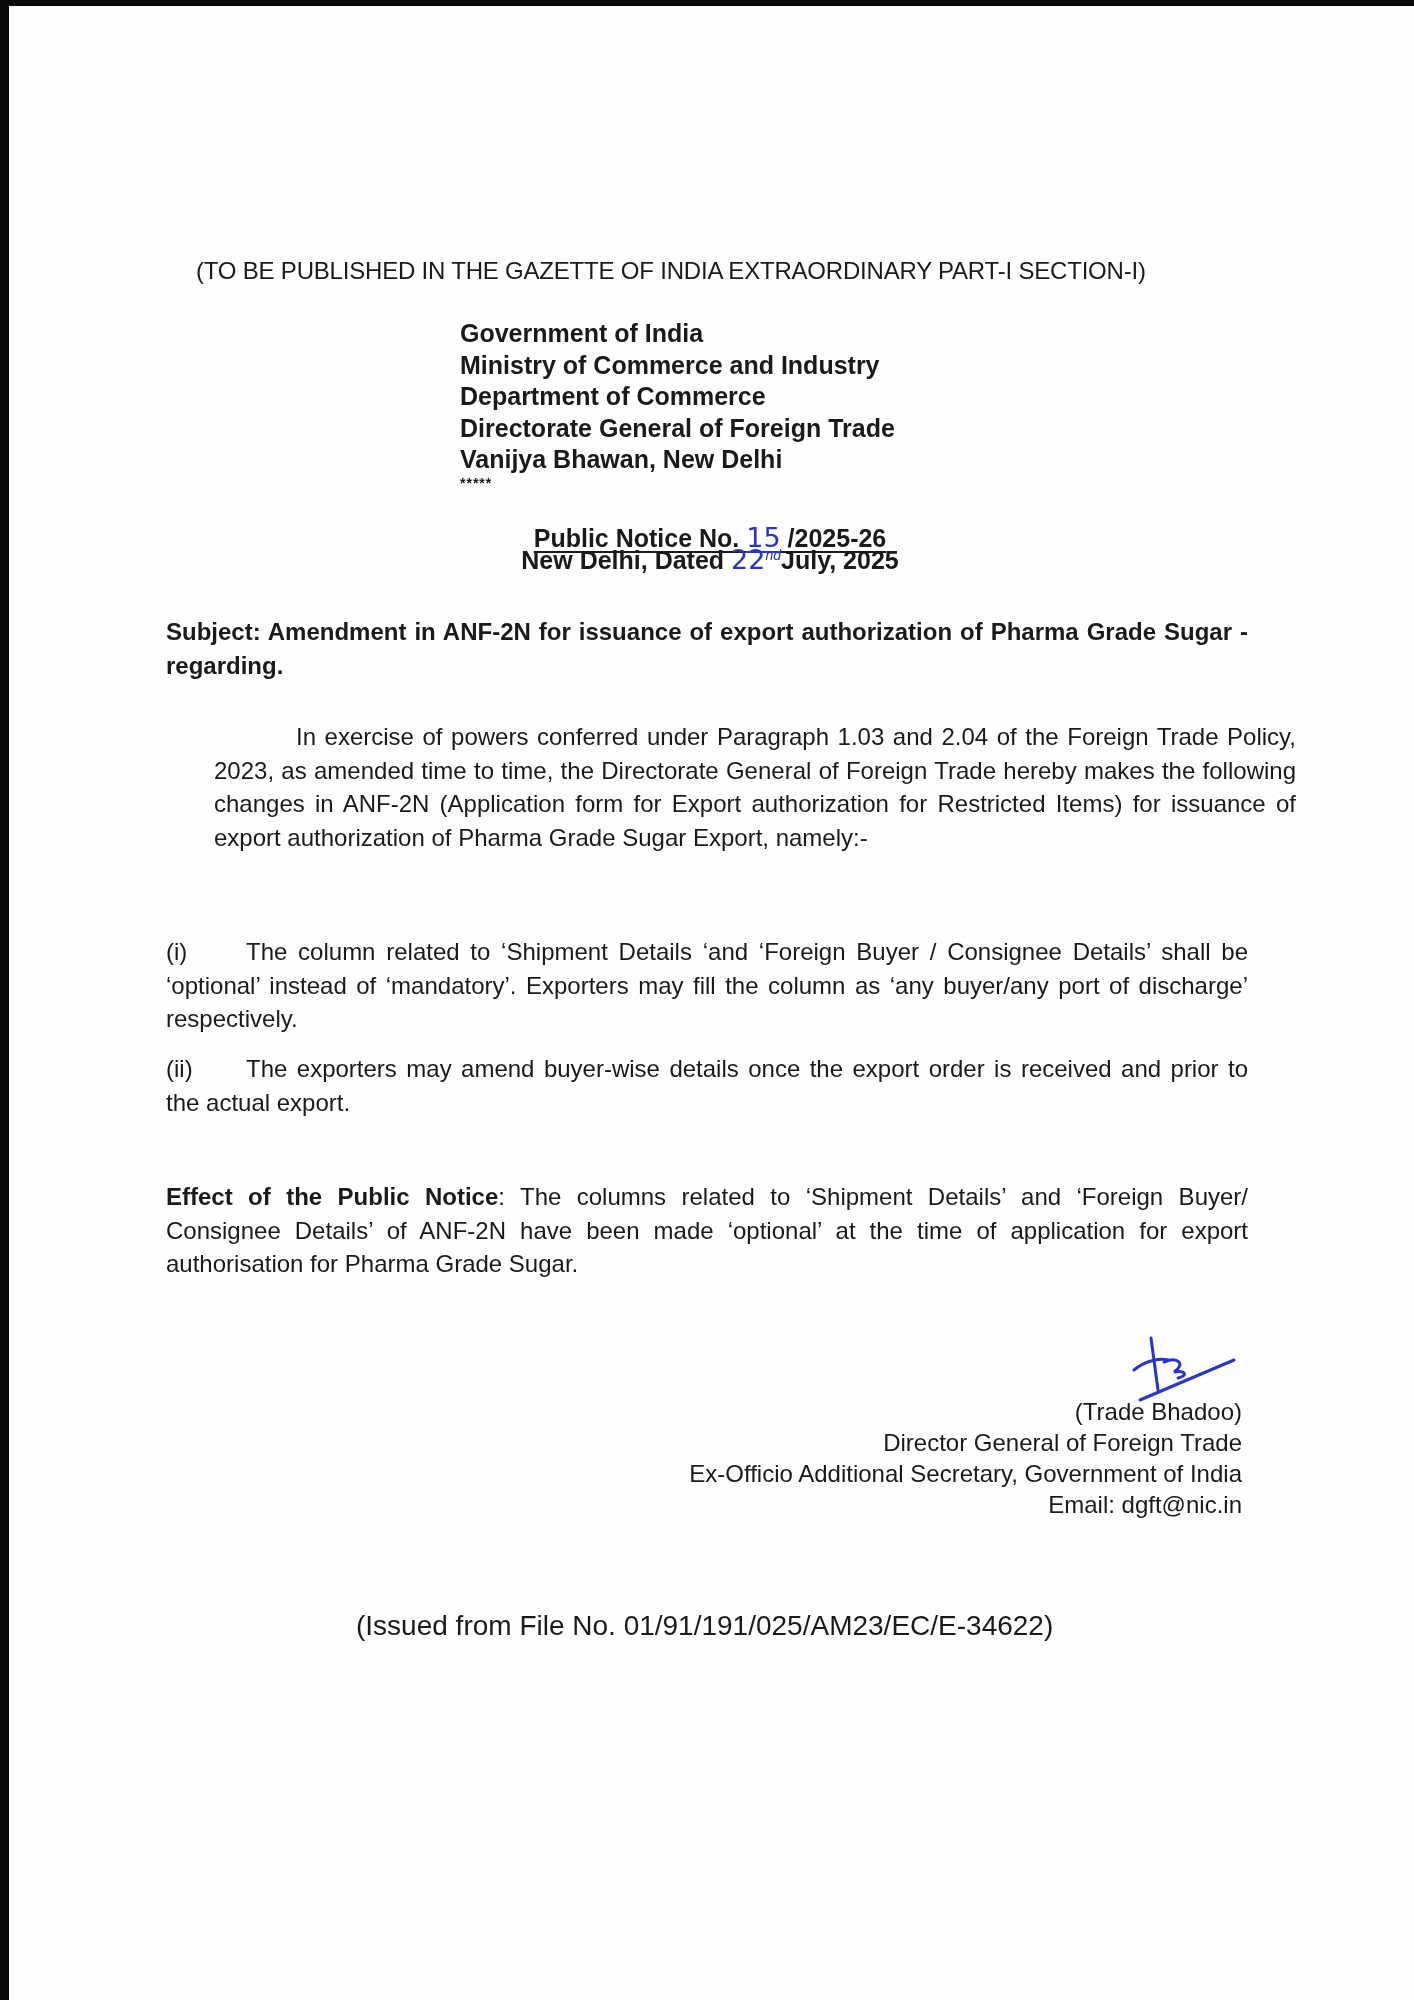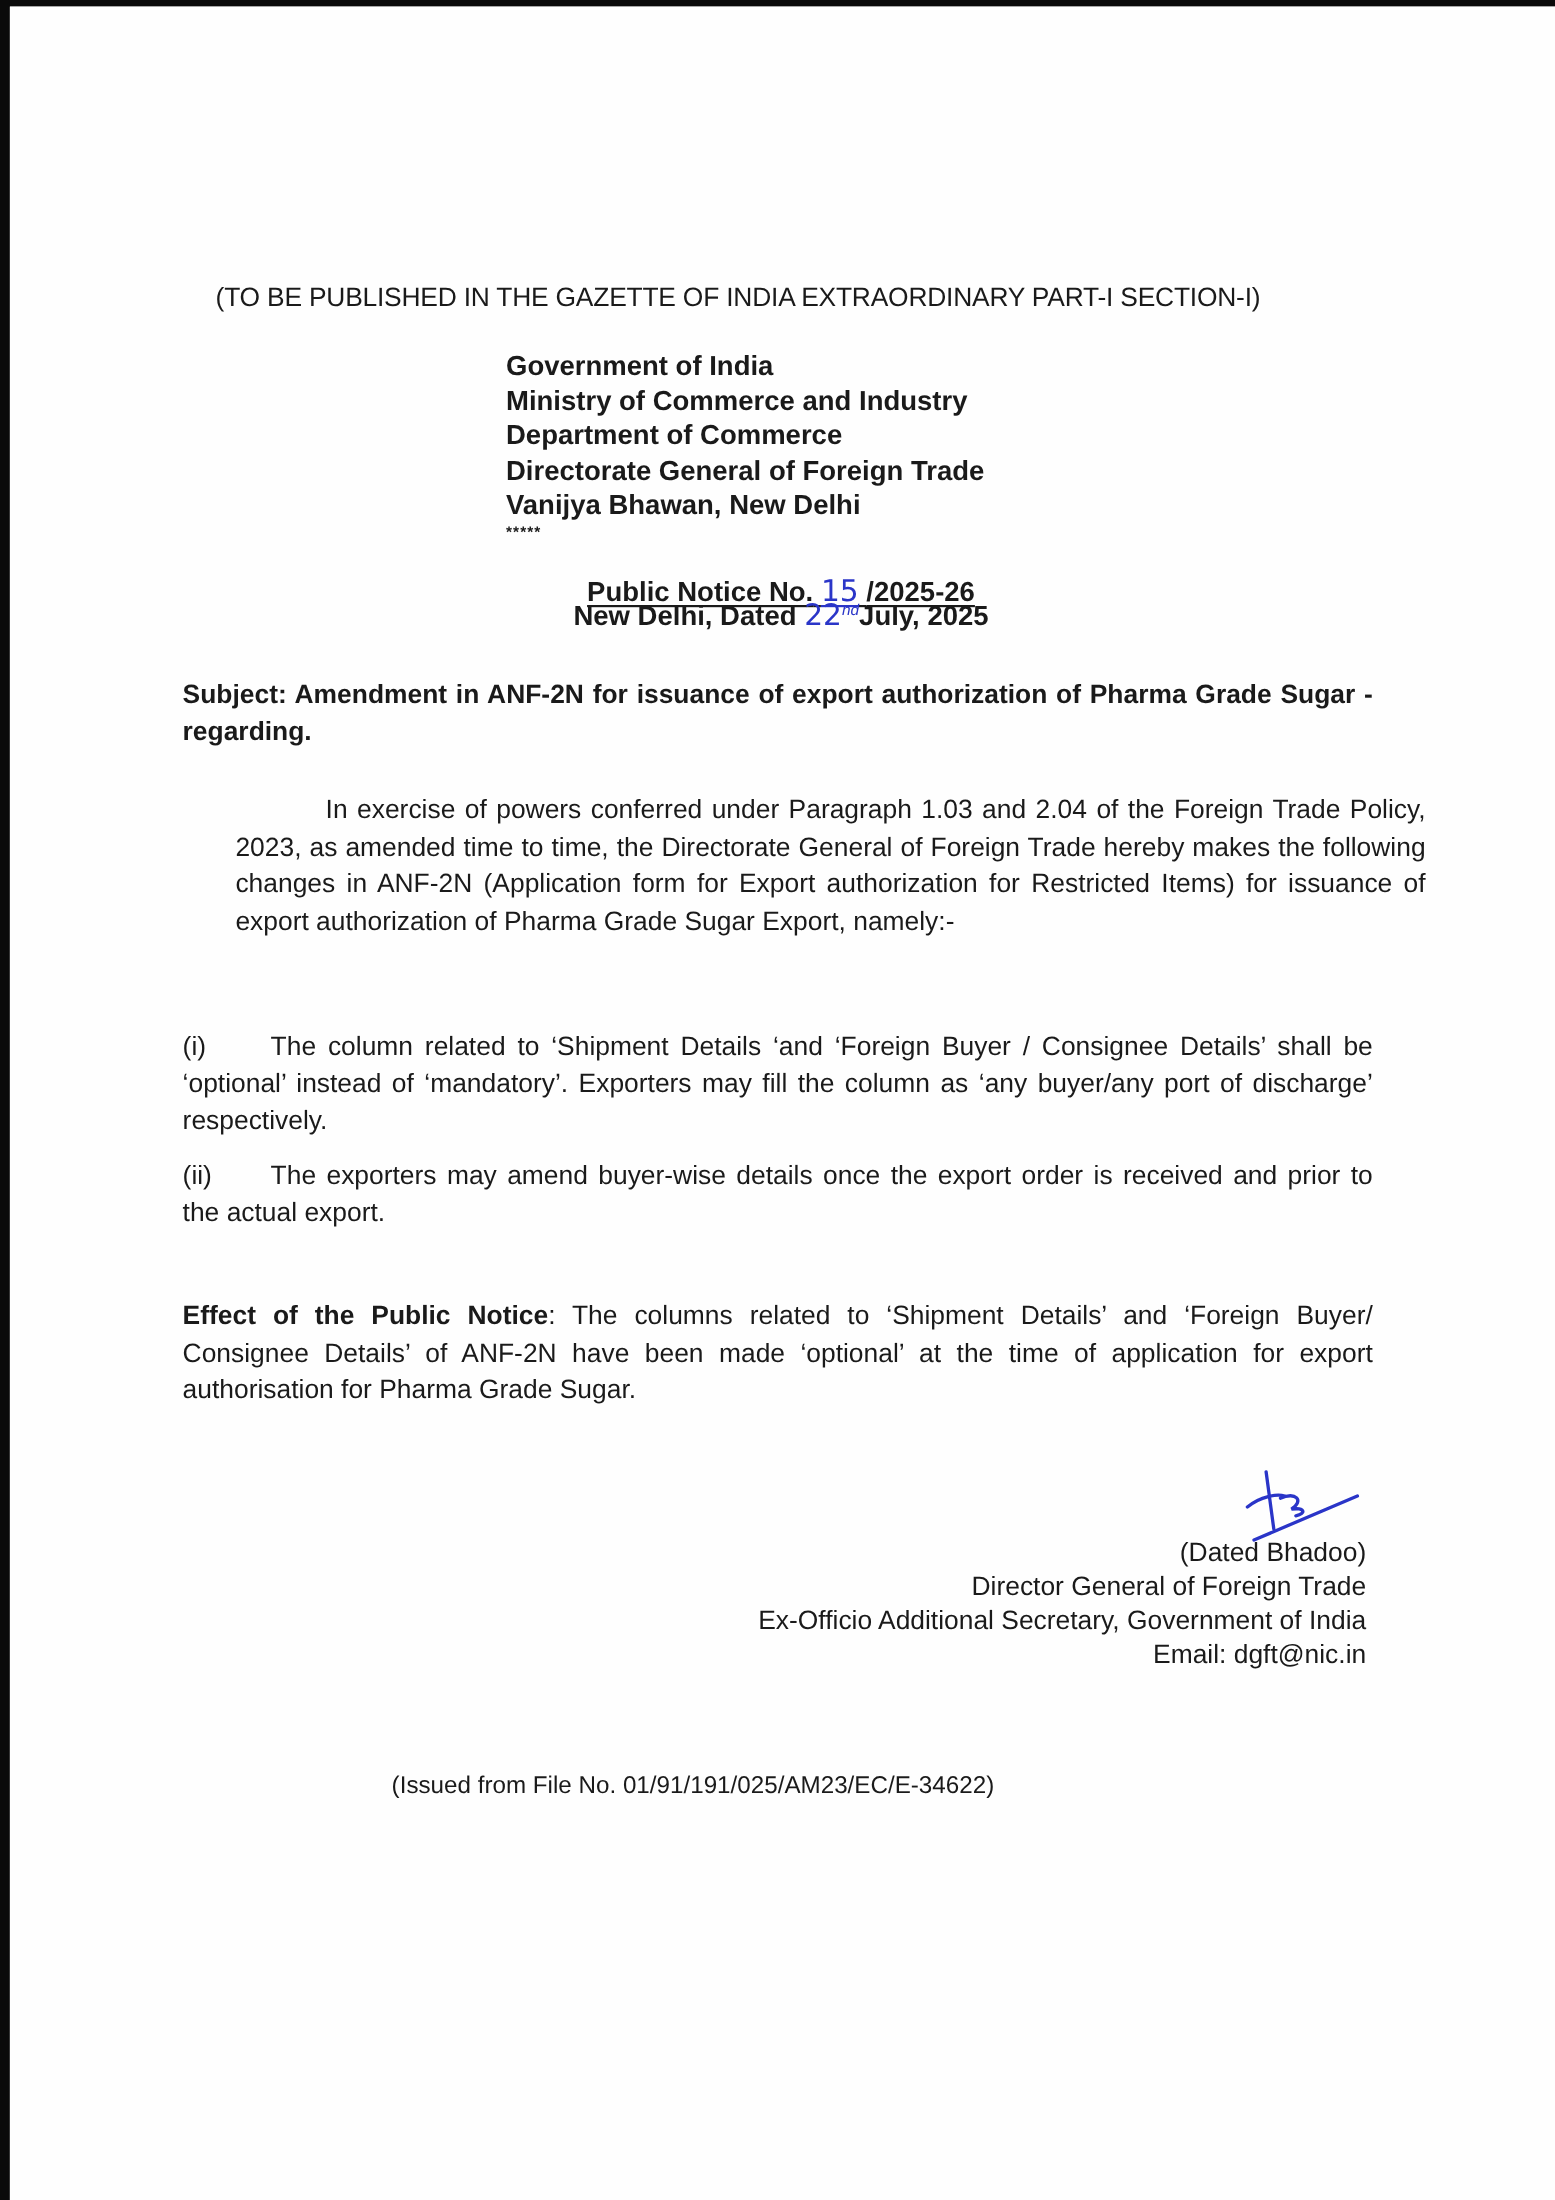--- a/index.html
+++ b/index.html
@@ -27,21 +27,21 @@
   .para { left: 166px; width: 1082px; font-size: 24px; line-height: 33.5px; text-align: justify; }
   .p1 { top: 720px; text-indent: 82px; margin-left: 48px; }
   .p2 { top: 935px; }
   .p3 { top: 1035px; margin-top: 17px; }
   .p4 { top: 1180px; }
   .num { display: inline-block; width: 80px; text-indent: 0; }
   .bold { font-weight: bold; }
 
   .sig { right: 168px; top: 1330px; width: 140px; height: 80px; }
   .sign-block { right: 172px; top: 1396px; text-align: right; font-size: 24px; line-height: 31px; white-space: nowrap; }
-  .footer { left: 356px; top: 1610px; font-size: 22px; white-space: nowrap; }
+  .footer { left: 356px; top: 1610px; font-size: 28px; white-space: nowrap; }
 </style>
 </head>
 <body>
 
 <div class="scan-top"></div>
 <div class="scan-left"></div>
 <div class="page"></div>
 
 <div class="abs gazette">(TO BE PUBLISHED IN THE GAZETTE OF INDIA EXTRAORDINARY PART-I SECTION-I)</div>
 
@@ -80,19 +80,19 @@
 </div>
 
 <svg class="abs sig" viewBox="0 0 140 80">
   <path d="M28 40 C40 30, 55 28, 62 30" stroke="#2a35c8" stroke-width="3" fill="none" stroke-linecap="round"></path>
   <path d="M45 8 L52 60" stroke="#2a35c8" stroke-width="3" fill="none" stroke-linecap="round"></path>
   <path d="M58 32 C72 26, 80 34, 68 42 C80 40, 82 46, 72 48" stroke="#2a35c8" stroke-width="3" fill="none" stroke-linecap="round"></path>
   <path d="M34 70 L128 30" stroke="#2a35c8" stroke-width="3" fill="none" stroke-linecap="round"></path>
 </svg>
 
 <div class="abs sign-block">
-  <div>(Dated Bhadoo)</div>
+  <div>(Trade Bhadoo)</div>
   <div>Director General of Foreign Trade</div>
   <div>Ex-Officio Additional Secretary, Government of India</div>
   <div>Email: dgft@nic.in</div>
 </div>
 
 <div class="abs footer">(Issued from File No. 01/91/191/025/AM23/EC/E-34622)</div>
 
 </body></html>

